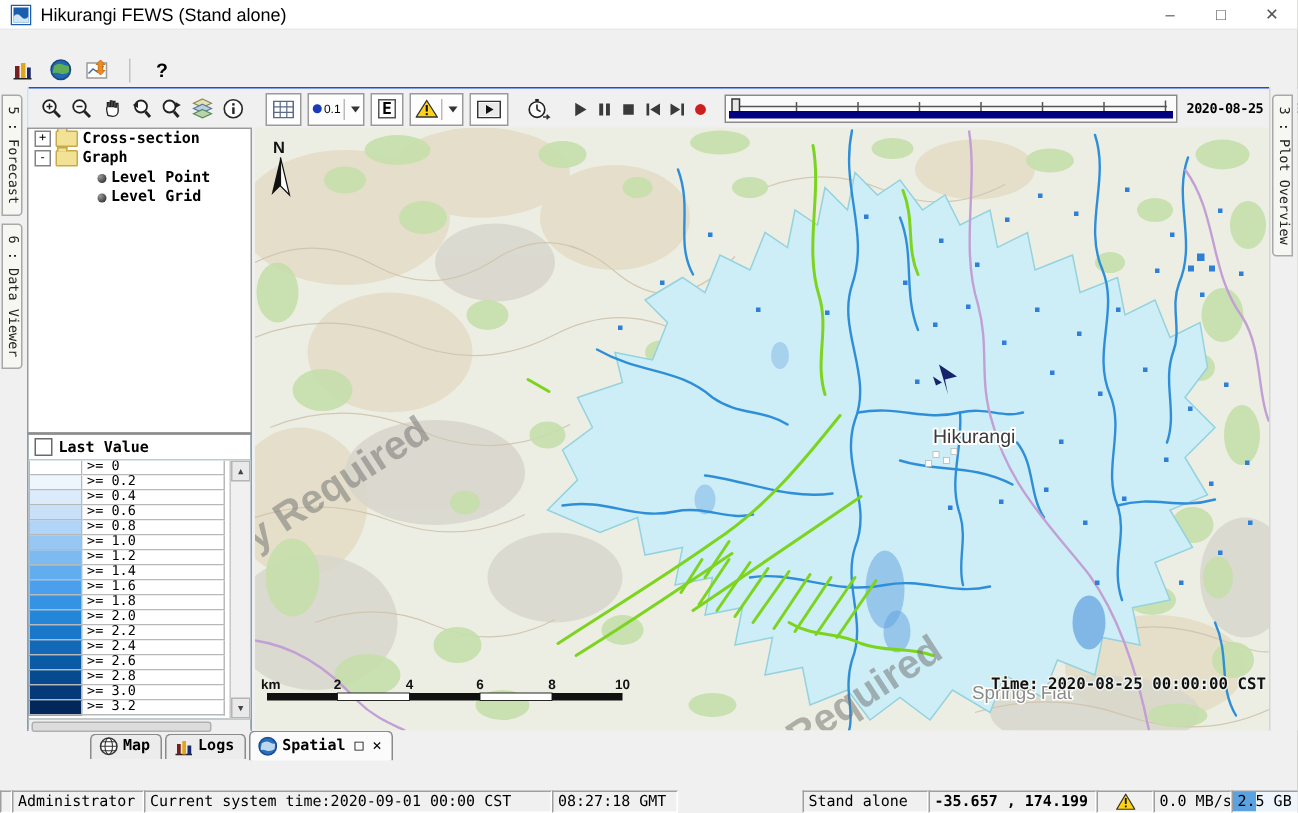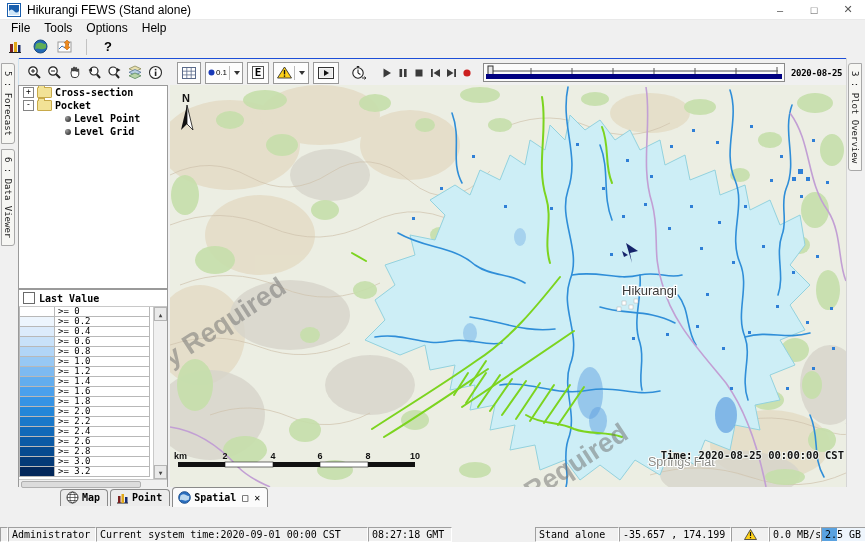--- a/index.html
+++ b/index.html
@@ -90,21 +90,21 @@
   .logsrow{position:absolute;left:18px;top:508px;height:19px;display:flex;align-items:center;padding-left:57px;}
   .logs-tab{border:1px solid #8a8a8a;border-radius:3px;background:#f3f3f3;padding:0 8px;height:14px;
             font-family:"DejaVu Sans Mono",monospace;font-size:10px;font-weight:bold;display:flex;align-items:center;}
 
   
   .statusbar{position:absolute;left:0;top:527px;width:865px;height:15px;display:flex;
              font-family:"DejaVu Sans Mono",monospace;font-size:10px;background:#f0f0f0;}
   .seg{border:1px solid;border-color:#9f9f9f #ffffff #ffffff #9f9f9f;box-sizing:border-box;
        display:flex;align-items:center;padding:0 3px;white-space:nowrap;overflow:hidden;flex:0 0 auto;}
   .s0{width:6px;} .s1{width:88px;} .s2{width:272px;} .s3{width:84px;} .s4{width:83px;margin-top:33px;}
-  .s5{width:84px;} .s6{width:112px;} .s7{width:38px;justify-content:center;} .s8{width:52px;}
+  .s5{width:84px;} .s6{width:112px;font-weight:bold;} .s7{width:38px;justify-content:center;} .s8{width:52px;}
   .s9{width:46px;background:linear-gradient(90deg,#5aa2e0 0 15px,#eef5fc 15px);}
 
   svg{display:block;}
 </style>
 </head>
 <body>
 
 <div id="app">
 
   <div class="titlebar">
@@ -114,26 +114,20 @@
       <path d="M2,8 q2.5,-3 5,0 q2.5,3 5,0 L12,12 L2,12 Z" fill="#cfe6f8"></path>
     </svg>
     <span class="title-text">Hikurangi FEWS (Stand alone)</span>
     <div class="win-controls">
       <span class="wc">–</span>
       <span class="wc">□</span>
       <span class="wc">✕</span>
     </div>
   </div>
 
-  <div class="menubar">
-    <span class="menu-item">File</span>
-    <span class="menu-item">Tools</span>
-    <span class="menu-item">Options</span>
-    <span class="menu-item">Help</span>
-  </div>
 
   <div class="toolbar1">
     <span class="ticon">
       <svg width="16" height="16">
           <path d="M2,13 L14,13 L14,14 L2,14 Z" fill="#222"></path>
         <rect x="3" y="5" width="3" height="8" fill="#7a1f1f"></rect>
           <rect x="7" y="3" width="3" height="10" fill="#e0a818"></rect>
         <rect x="11" y="6" width="2.5" height="7" fill="#1a2a6a"></rect>
         </svg>
     </span>
@@ -299,21 +293,21 @@
 
   <div class="tree-panel">
     <div class="tree-row">
       <span class="expander">+</span>
       <span class="folder"></span>
       <span>Cross-section</span>
     </div>
     <div class="tree-row">
       <span class="expander">-</span>
       <span class="folder"></span>
-      <span>Pocket</span>
+      <span>Graph</span>
     </div>
     <div class="tree-row leaf">
       <span class="bullet"></span>
       <span>Level Point</span>
     </div>
     <div class="tree-row leaf">
       <span class="bullet"></span>
       <span>Level Grid</span>
     </div>
   </div>
@@ -629,21 +623,21 @@
         </svg>
       <span>Map</span>
     </span>
     <span class="tab">
       <svg width="13" height="12">
         <path d="M1,11 h11" stroke="#222"></path>
           <rect x="2" y="4" width="2.5" height="7" fill="#7a1f1f"></rect>
         <rect x="5.5" y="2" width="2.5" height="9" fill="#e0a818"></rect>
           <rect x="9" y="5" width="2.5" height="6" fill="#1a2a6a"></rect>
         </svg>
-      <span>Point</span>
+      <span>Logs</span>
     </span>
     <span class="tab active">
       <svg width="13" height="13">
         <circle cx="6.5" cy="6.5" r="5.8" fill="#2a6fc0"></circle>
         <path d="M2.5,4.5 q3,-2 5.5,-0.5 q2.5,1.5 3.5,0.5 L11,8.5 q-3,1.8 -5.5,0.8 q-2.5,-1 -4,0 Z" fill="#bcd8ee"></path>
         <circle cx="6.5" cy="6.5" r="5.8" fill="none" stroke="#1b4e8c"></circle>
         </svg>
       <span>Spatial</span>
       <span class="aux">□</span>
       <span class="aux">✕</span>

